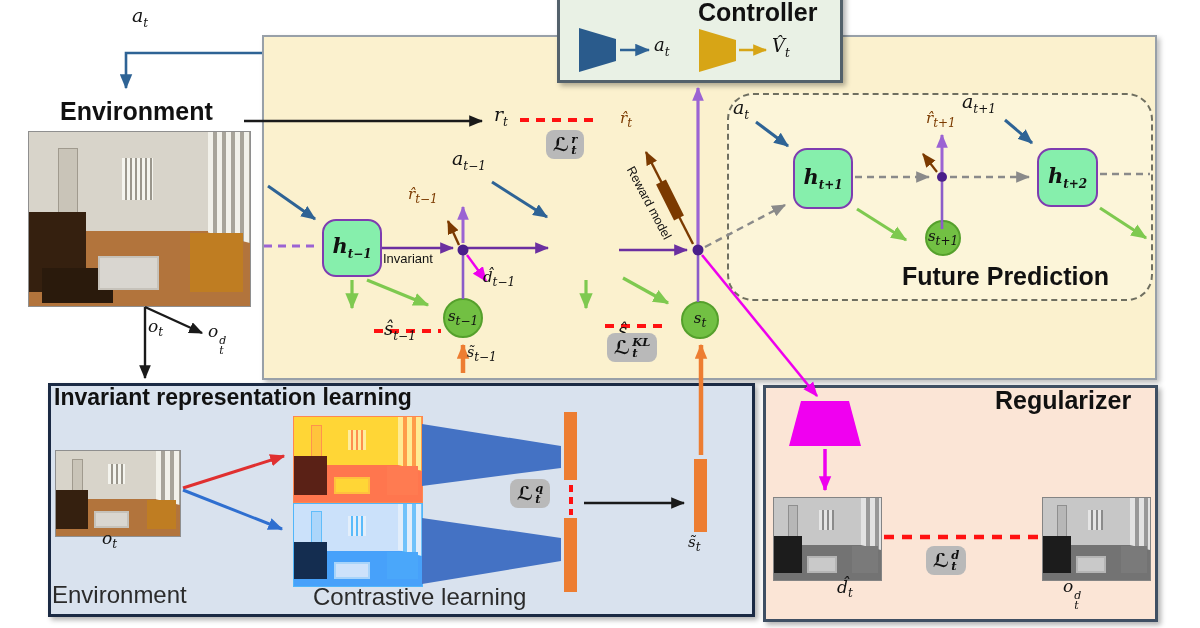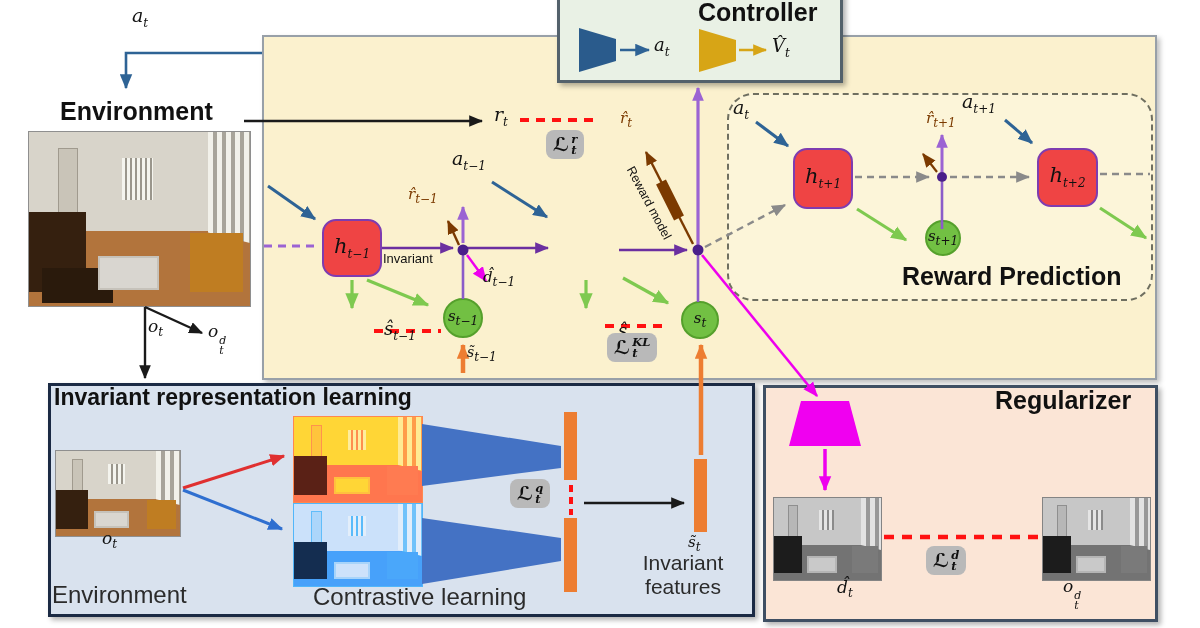--- a/index.html
+++ b/index.html
@@ -37,22 +37,22 @@
 
   
   .chip{position:absolute;background:#b9b9b9;border-radius:8px;padding:4px 7px 3px 7px;
         z-index:6;color:#101010;font-family:"DejaVu Serif",serif;font-style:italic;
         display:flex;align-items:center;}
   .chip .lbase{font-family:"DejaVu Sans","DejaVu Serif",serif;font-style:italic;
         font-size:19px;font-weight:bold;line-height:1;}
   .chip .stk{font-size:11.5px;font-weight:bold;vertical-align:0;margin-left:2px;}
 
   
-  .hbox{position:absolute;background:#ef4444;border:2.5px solid #7e3cb0;border-radius:14px;
-        display:flex;align-items:center;justify-content:center;z-index:4;box-sizing:border-box;}
+  .hbox{position:absolute;background:#86efac;border:2.5px solid #7e3cb0;border-radius:14px;
+        display:flex;align-items:center;justify-content:center;z-index:4;box-sizing:border-box;font-weight:bold;}
   .hbox .m{position:static;}
   .scircle{position:absolute;background:#72c043;border:2px solid #55a02c;border-radius:50%;
         display:flex;align-items:center;justify-content:center;z-index:4;box-sizing:border-box;}
   .scircle .m{position:static;font-size:15px;}
 
   
   .room{position:absolute;overflow:hidden;border:1px solid #8f8f8f;z-index:3;background:#d8d4ca;}
   .r-wall{position:absolute;left:0;top:0;right:0;height:57%;background:#d8d4ca;}
   .r-floor{position:absolute;left:0;bottom:0;right:0;height:43%;background:#b2743c;}
   .r-winb{position:absolute;left:42%;top:15%;width:14%;height:24%;
@@ -279,27 +279,26 @@
     <line x1="825" y1="449" x2="825" y2="490" stroke="#ee00ee" stroke-width="3.5" marker-end="url(#m-magenta)"></line>
     <line x1="884" y1="537" x2="1038" y2="537" stroke="#ff1111" stroke-width="4.5" stroke-dasharray="10 8"></line>
 
     <circle cx="463" cy="250" r="5.5" fill="#4a1f8a"></circle>
     <circle cx="698" cy="250" r="5.5" fill="#4a1f8a"></circle>
     <circle cx="942" cy="177" r="5" fill="#4a1f8a"></circle>
   </svg>
 
   <div class="ttl t25" style="left:60px;top:97px;">Environment</div>
   <div class="ttl t25" style="left:698px;top:-2px;">Controller</div>
-  <div class="ttl t25" style="left:902px;top:262px;">Reward Prediction</div>
+  <div class="ttl t25" style="left:902px;top:262px;">Future Prediction</div>
   <div class="ttl t23" style="left:54px;top:384px;">Invariant representation learning</div>
   <div class="ttl t25" style="left:995px;top:386px;">Regularizer</div>
 
   <div class="plain" style="left:52px;top:581px;">Environment</div>
   <div class="plain" style="left:313px;top:583px;">Contrastive learning</div>
-  <div class="plain" style="left:617px;top:551px;width:132px;white-space:normal;text-align:center;font-size:21px;line-height:1.15;">Invariant features</div>
   <div class="small-sans" style="left:383px;top:251px;">Invariant</div>
   <div class="rot">Reward model</div>
 
   <span class="m" style="left:132px;top:6px;"><span>a</span><sub>t</sub></span>
   <span class="m" style="left:494px;top:105px;"><span>r</span><sub>t</sub></span>
   <span class="m" style="left:452px;top:149px;"><span>a</span><sub>t−1</sub></span>
   <span class="m m-sm brown" style="left:408px;top:187px;"><span>r̂</span><sub>t−1</sub></span>
   <span class="m m-sm" style="left:483px;top:270px;"><span>d̂</span><sub>t−1</sub></span>
   <span class="m m-md" style="left:336px;top:320px;"><span>ŝ</span><sub>t−1</sub></span>
   <span class="m m-xs" style="left:467px;top:345px;"><span>s̃</span><sub>t−1</sub></span>

